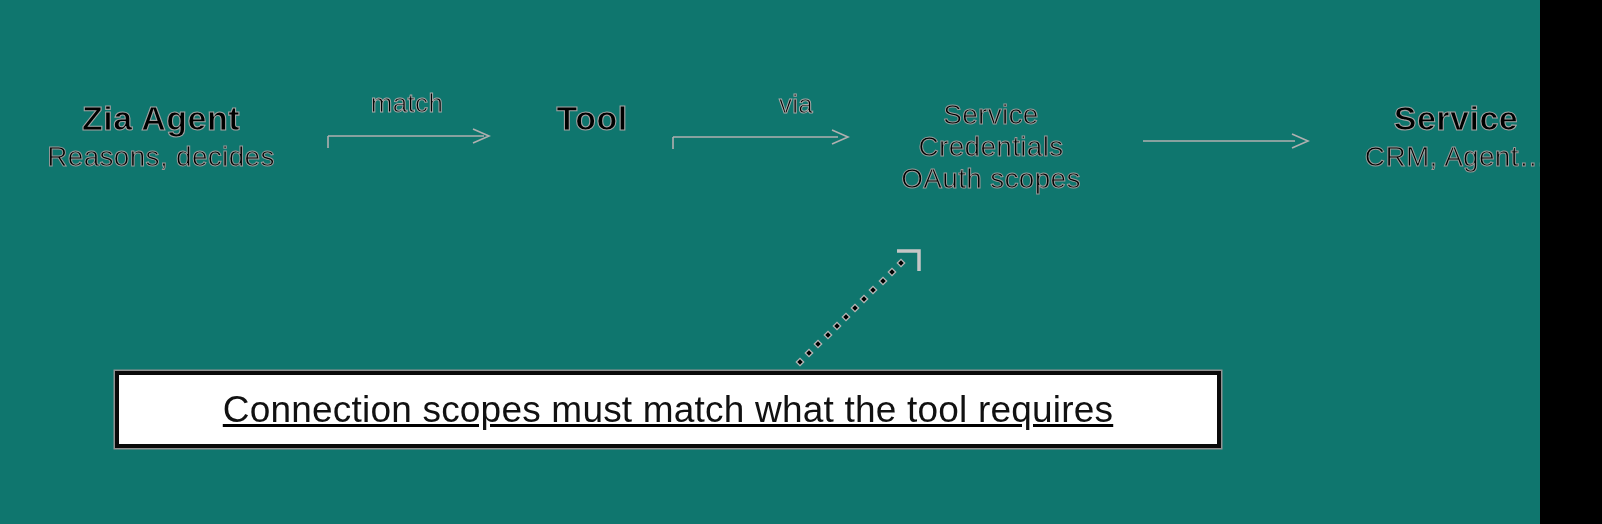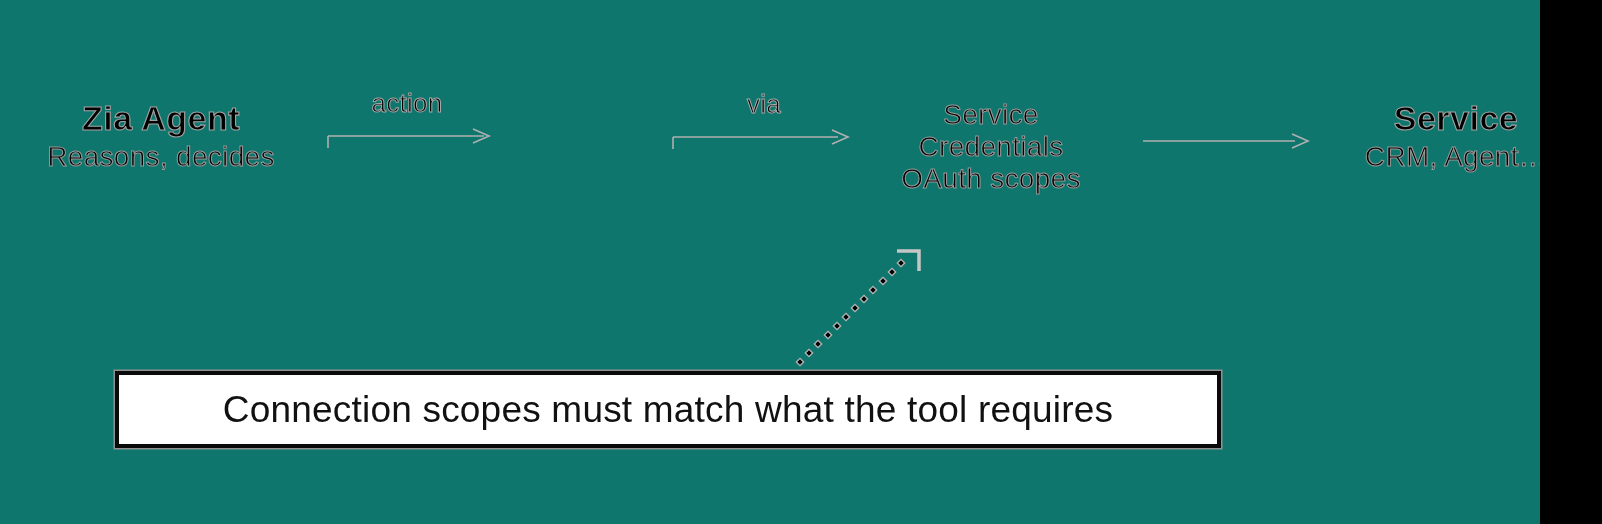--- a/index.html
+++ b/index.html
@@ -64,20 +64,21 @@
     top: 371px;
     width: 1106px;
     height: 77px;
     box-sizing: border-box;
     background: #ffffff;
     border: 4px solid #0a0a0a;
     box-shadow: 0 0 0 1.5px #919191;
     display: flex;
     align-items: center;
     justify-content: center;
+    text-decoration: underline;
   }
   .callout-text {
     font-size: 37px;
     line-height: 44px;
     color: #111111;
     letter-spacing: 0.2px;
     white-space: nowrap;
   }
 </style>
 </head>
@@ -121,26 +122,27 @@
     <path d="M897 251 L919 251 L919 271" fill="none" stroke="#c6c6c6" stroke-width="3.5"></path>
   </svg>
 
   <div class="node" style="left:161px; top:97px">
     <div class="node-title">Zia Agent</div>
     <div class="node-lines">
       <div class="node-line">Reasons, decides</div>
     </div>
   </div>
 
-  <div class="edge-label" style="left:407px; top:88px">action</div>
+  <div class="edge-label" style="left:407px; top:88px">match</div>
 
   <div class="node" style="left:592px; top:97px">
+    <div class="node-title">Tool</div>
   </div>
 
-  <div class="edge-label" style="left:764px; top:89px">via</div>
+  <div class="edge-label" style="left:796px; top:89px">via</div>
 
   <div class="node" style="left:991px; top:97px">
     <div class="node-lines">
       <div class="node-line">Service</div>
       <div class="node-line">Credentials</div>
       <div class="node-line">OAuth scopes</div>
     </div>
   </div>
 
   <div class="node" style="left:1456px; top:97px">

